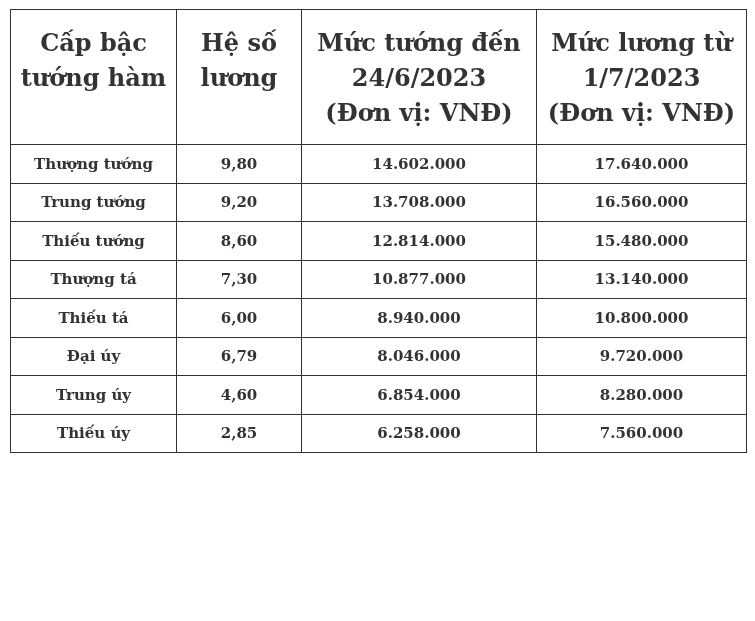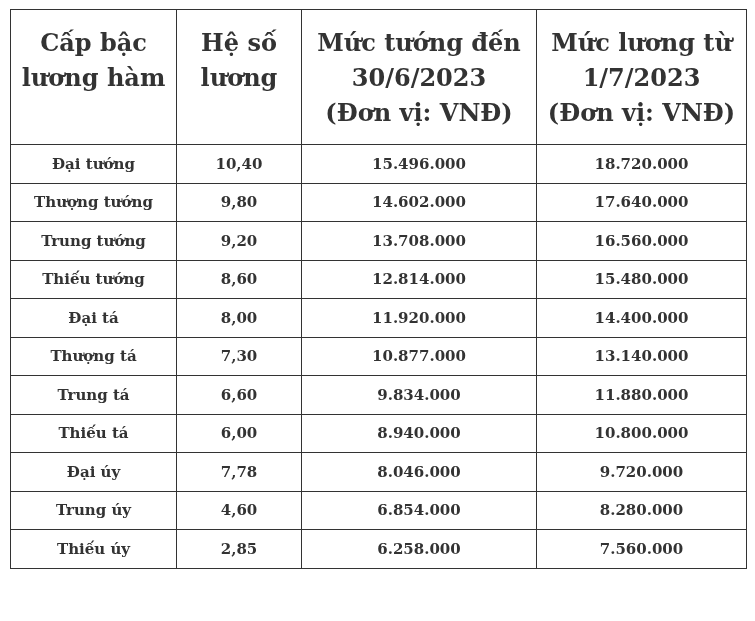--- a/index.html
+++ b/index.html
@@ -19,92 +19,74 @@
   <colgroup>
       <col class="c1">
       <col class="c2">
       <col class="c3">
       <col class="c4">
     </colgroup>
   <thead>
     <tr>
       <th>
         <span>Cấp bậc</span>
-        <span>lương hàm</span>
+        <span>tướng hàm</span>
         <span style="visibility:hidden">.</span>
       </th>
       <th>
         <span>Hệ số</span>
         <span>lương</span>
         <span style="visibility:hidden">.</span>
       </th>
       <th>
         <span>Mức tướng đến</span>
-        <span>30/6/2023</span>
+        <span>24/6/2023</span>
         <span>(Đơn vị: VNĐ)</span>
       </th>
       <th>
         <span>Mức lương từ</span>
         <span>1/7/2023</span>
         <span>(Đơn vị: VNĐ)</span>
       </th>
     </tr>
   </thead>
   <tbody id="tbody">
-      <tr>
-        <td>Đại tướng</td>
-        <td>10,40</td>
-        <td>15.496.000</td>
-        <td>18.720.000</td>
-      </tr>
       <tr>
         <td>Thượng tướng</td>
         <td>9,80</td>
         <td>14.602.000</td>
         <td>17.640.000</td>
       </tr>
       <tr>
         <td>Trung tướng</td>
         <td>9,20</td>
         <td>13.708.000</td>
         <td>16.560.000</td>
       </tr>
       <tr>
         <td>Thiếu tướng</td>
         <td>8,60</td>
         <td>12.814.000</td>
         <td>15.480.000</td>
       </tr>
       <tr>
-        <td>Đại tá</td>
-        <td>8,00</td>
-        <td>11.920.000</td>
-        <td>14.400.000</td>
-      </tr>
-      <tr>
         <td>Thượng tá</td>
         <td>7,30</td>
         <td>10.877.000</td>
         <td>13.140.000</td>
-      </tr>
-      <tr>
-        <td>Trung tá</td>
-        <td>6,60</td>
-        <td>9.834.000</td>
-        <td>11.880.000</td>
       </tr>
       <tr>
         <td>Thiếu tá</td>
         <td>6,00</td>
         <td>8.940.000</td>
         <td>10.800.000</td>
       </tr>
       <tr>
         <td>Đại úy</td>
-        <td>7,78</td>
+        <td>6,79</td>
         <td>8.046.000</td>
         <td>9.720.000</td>
       </tr>
       <tr>
         <td>Trung úy</td>
         <td>4,60</td>
         <td>6.854.000</td>
         <td>8.280.000</td>
       </tr>
       <tr>

